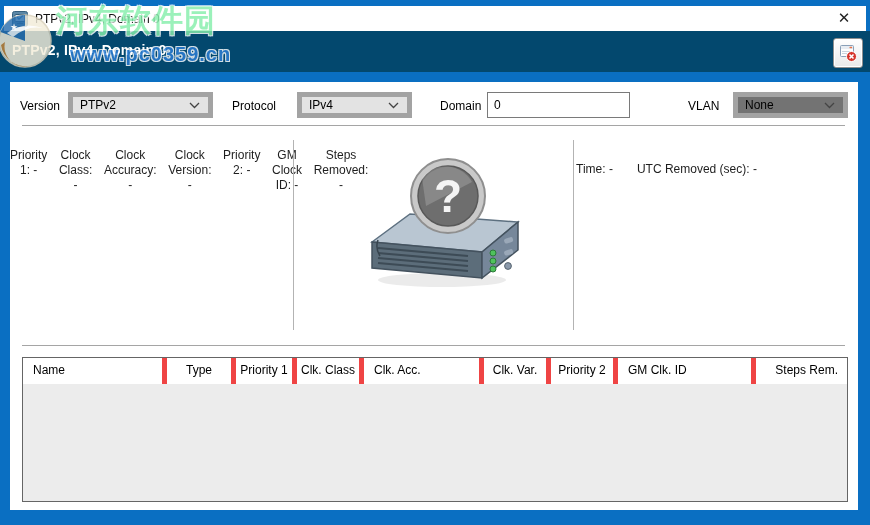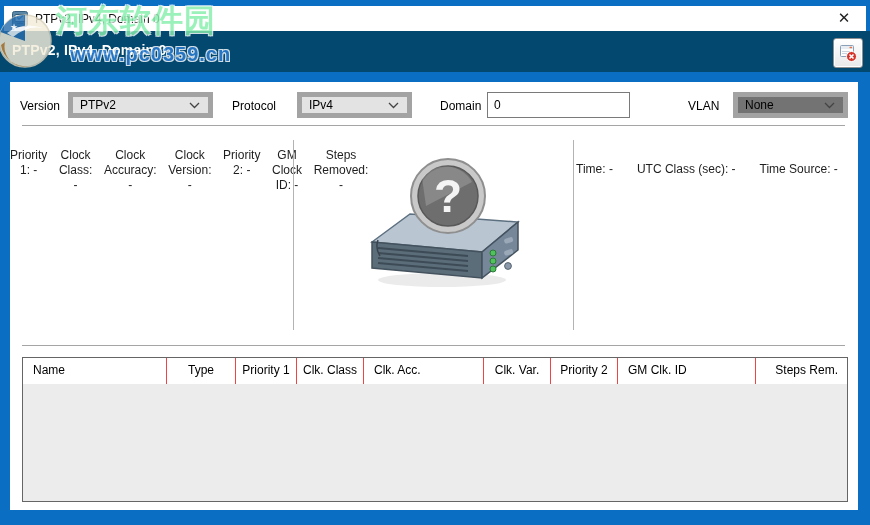--- a/index.html
+++ b/index.html
@@ -47,21 +47,21 @@
   .info-left { left:0; top:66px; width:296px; gap:11.6px; }
   .info-right { left:566px; top:80px; width:274px; gap:24px; }
 
   .server-art { position:absolute; left:352px; top:72px; width:160px; height:140px; }
 
   
   .grid { position:absolute; left:12px; top:275px; width:826px; height:145px;
           border:1px solid #656565; background:#ececec; }
   .grid-header { display:flex; height:26px; background:#ffffff; }
   .grid-header .hcell { font-size:12px; color:#000; line-height:25px;
-                        border-right:1px solid #ef4444; overflow:hidden; white-space:nowrap;
+                        border-right:5px solid #ef4444; overflow:hidden; white-space:nowrap;
                         flex:0 0 auto; cursor:pointer; }
   .grid-header .hcell:last-child { border-right:none; flex:1 1 auto; }
   .hcell.left   { text-align:left;  padding-left:10px; }
   .hcell.center { text-align:center; }
   .hcell.right  { text-align:right; padding-right:9px; }
   .grid-body { height:117px; background:#ececec; }
 
   
   .watermark { position:absolute; left:0; top:0; width:380px; height:150px;
                pointer-events:none; opacity:.82; z-index:99; }
@@ -177,22 +177,21 @@
 
       <circle cx="86" cy="42" r="37" fill="#c9c9c9" stroke="#8f8f8f" stroke-width="2"></circle>
       <circle cx="86" cy="42" r="30" fill="#6e6e6e" stroke="#585858" stroke-width="1.5"></circle>
       <path d="M60 24 A30 30 0 0 1 110 28 L64 52 Z" fill="#ffffff" opacity="0.18"></path>
       <text x="86" y="58" text-anchor="middle" font-family="Liberation Sans, sans-serif" font-size="46" font-weight="bold" fill="#f4f4f4">?</text>
     </svg>
 
     <div class="vdivider" style="left:563px"></div>
     <div class="info-col info-right" id="info-right">
         <div class="info-line">Time: -</div>
-        <div class="info-line">UTC Class (sec): -</div>
-        <div class="info-line">Time Source: -</div>
+        <div class="info-line">UTC Removed (sec): -</div>
       </div>
 
     <div class="sep" style="top:263px"></div>
 
     <div class="grid">
       <div class="grid-header" id="grid-header">
           <div class="hcell left" style="width: 144px;">Name</div>
           <div class="hcell center" style="width: 69px;">Type</div>
           <div class="hcell center" style="width: 61px;">Priority 1</div>
           <div class="hcell center" style="width: 67px;">Clk. Class</div>

